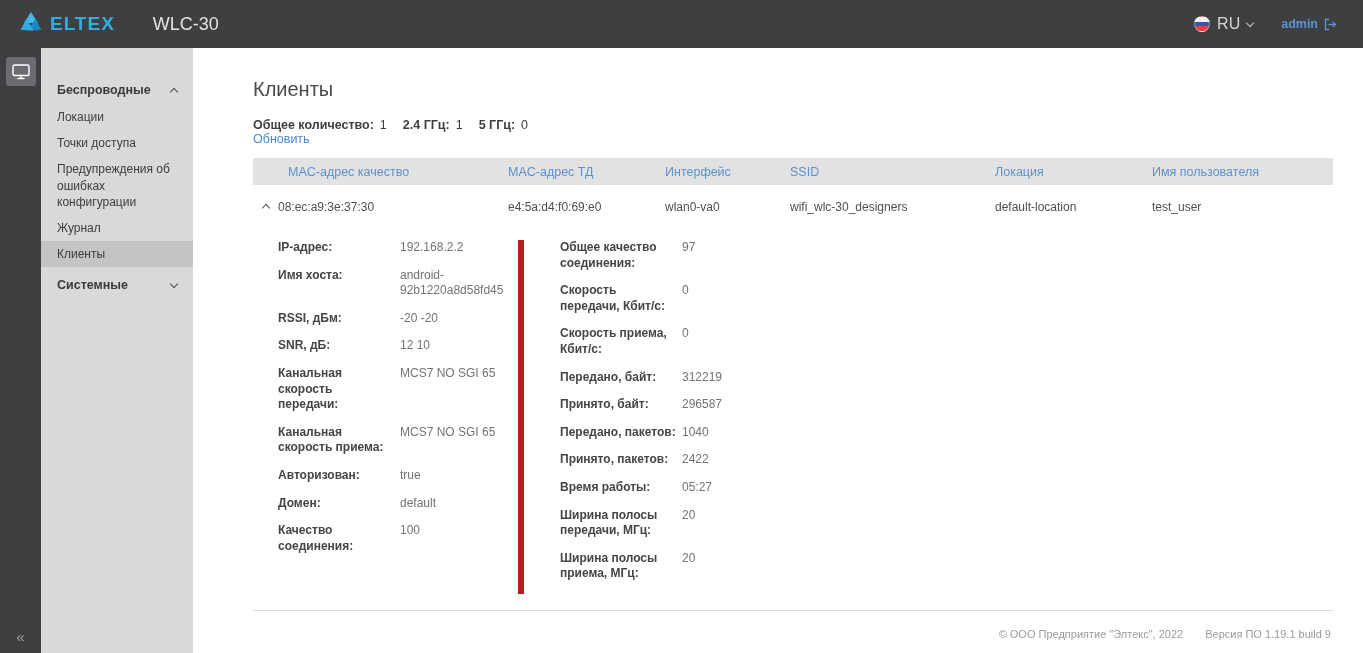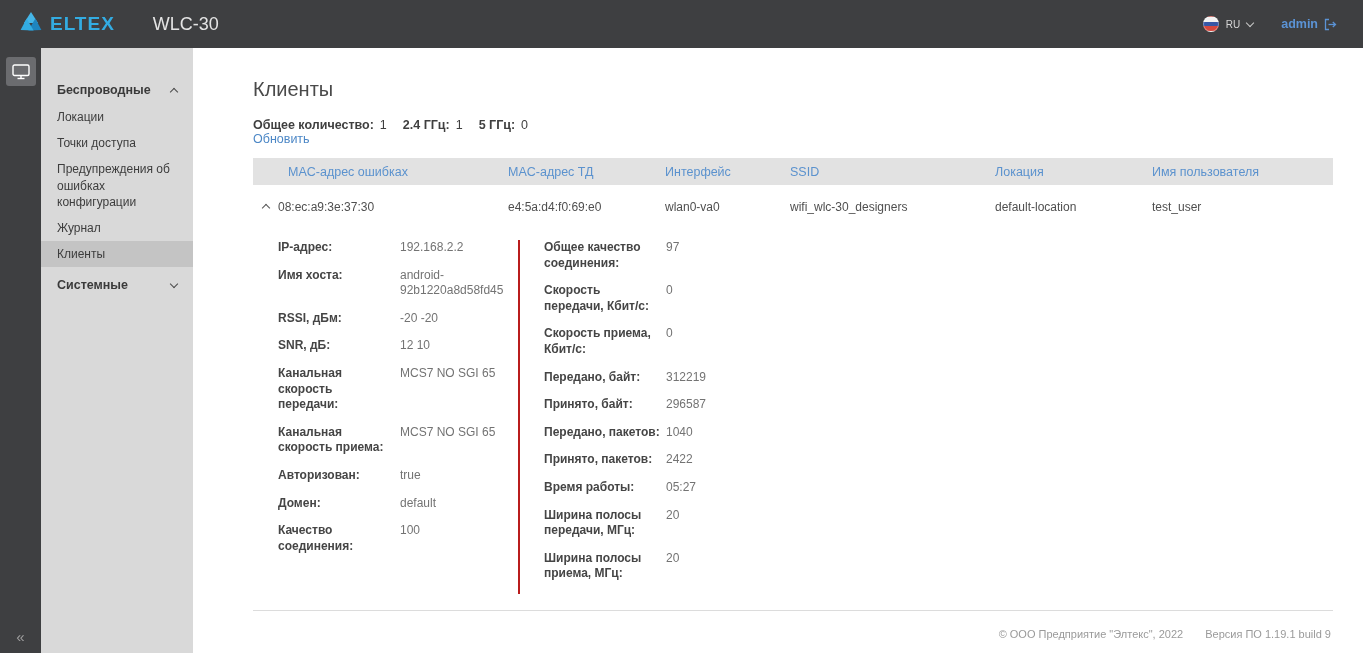--- a/index.html
+++ b/index.html
@@ -14,21 +14,21 @@
   .app-header{
     position:absolute; top:0; left:0; width:1363px; height:48px;
     background:#3e3f41; display:flex; align-items:center;
   }
   .logo{ display:flex; align-items:center; margin-left:18px; cursor:pointer; }
   .logo-text{
     color:#33ace2; font-size:19px; font-weight:bold; letter-spacing:1px; margin-left:6px;
   }
   .product{ color:#e4e4e4; font-size:18px; margin-left:38px; }
   .header-right{ margin-left:auto; display:flex; align-items:center; gap:28px; margin-right:26px; }
-  .lang{ display:flex; align-items:center; gap:7px; color:#d6d6d6; font-size:10px; cursor:pointer; }
+  .lang{ display:flex; align-items:center; gap:7px; color:#d6d6d6; font-size:16px; cursor:pointer; }
   .flag{
     width:16px; height:16px; border-radius:50%; display:inline-block;
     background:linear-gradient(to bottom,#f2f2f2 0 34%,#3757a6 34% 67%,#d6483e 67% 100%);
     border:1px solid rgba(255,255,255,.35);
   }
   .user{ display:flex; align-items:flex-end; gap:6px; color:#5b93d5; font-size:12.5px; cursor:pointer;font-weight:bold; }
 
   
   .chev{ display:inline-block; width:7px; height:7px;
     border-right:1.5px solid #4a4a4a; border-bottom:1.5px solid #4a4a4a; }
@@ -87,21 +87,21 @@
   }
   .thead .th{ cursor:pointer; }
   .thead .th-first{ padding-left:10px; }
   .trow{ padding:15px 0 14px; font-size:12px; color:#4f4f4f; cursor:pointer; }
   .c-chev{ text-align:center; }
   .trow .chev{ border-color:#555; }
 
   
   .details{ display:flex; margin-top:12px; padding-left:25px; }
   .dcol-left{ width:240px; }
-  .dcol-right{ border-left:2px solid #b91c1c; padding-left:24px; width:330px; }
+  .dcol-right{ border-left:6px solid #b91c1c; padding-left:36px; width:330px; }
   .drow{ display:flex; align-items:flex-start; margin-bottom:12px; }
   .dlabel{
     width:122px; flex:0 0 122px; font-weight:bold; color:#454545;
     font-size:12px; line-height:1.3; padding-right:6px;
   }
   .dvalue{ flex:1; font-size:12px; color:#737373; line-height:1.3; word-wrap:break-word; }
 
   .content-divider{ border-top:1px solid #dcdcdc; margin-top:16px; }
 
   .page-footer{
@@ -176,21 +176,21 @@
       <span class="sum-label">2.4 ГГц:</span>
       <span class="sum-value">1</span>
       <span class="sum-label">5 ГГц:</span>
       <span class="sum-value">0</span>
     </div>
     <a class="refresh">Обновить</a>
   </div>
 
   <div class="thead grid">
     <div class="c-chev"></div>
-    <div class="th th-first">MAC-адрес ошибках</div>
+    <div class="th th-first">MAC-адрес качество</div>
     <div class="th">MAC-адрес ТД</div>
     <div class="th">Интерфейс</div>
     <div class="th">SSID</div>
     <div class="th">Локация</div>
     <div class="th">Имя пользователя</div>
   </div>
 
   <div class="trow grid">
     <div class="c-chev">
       <span class="chev chev-up chev-small"></span>

